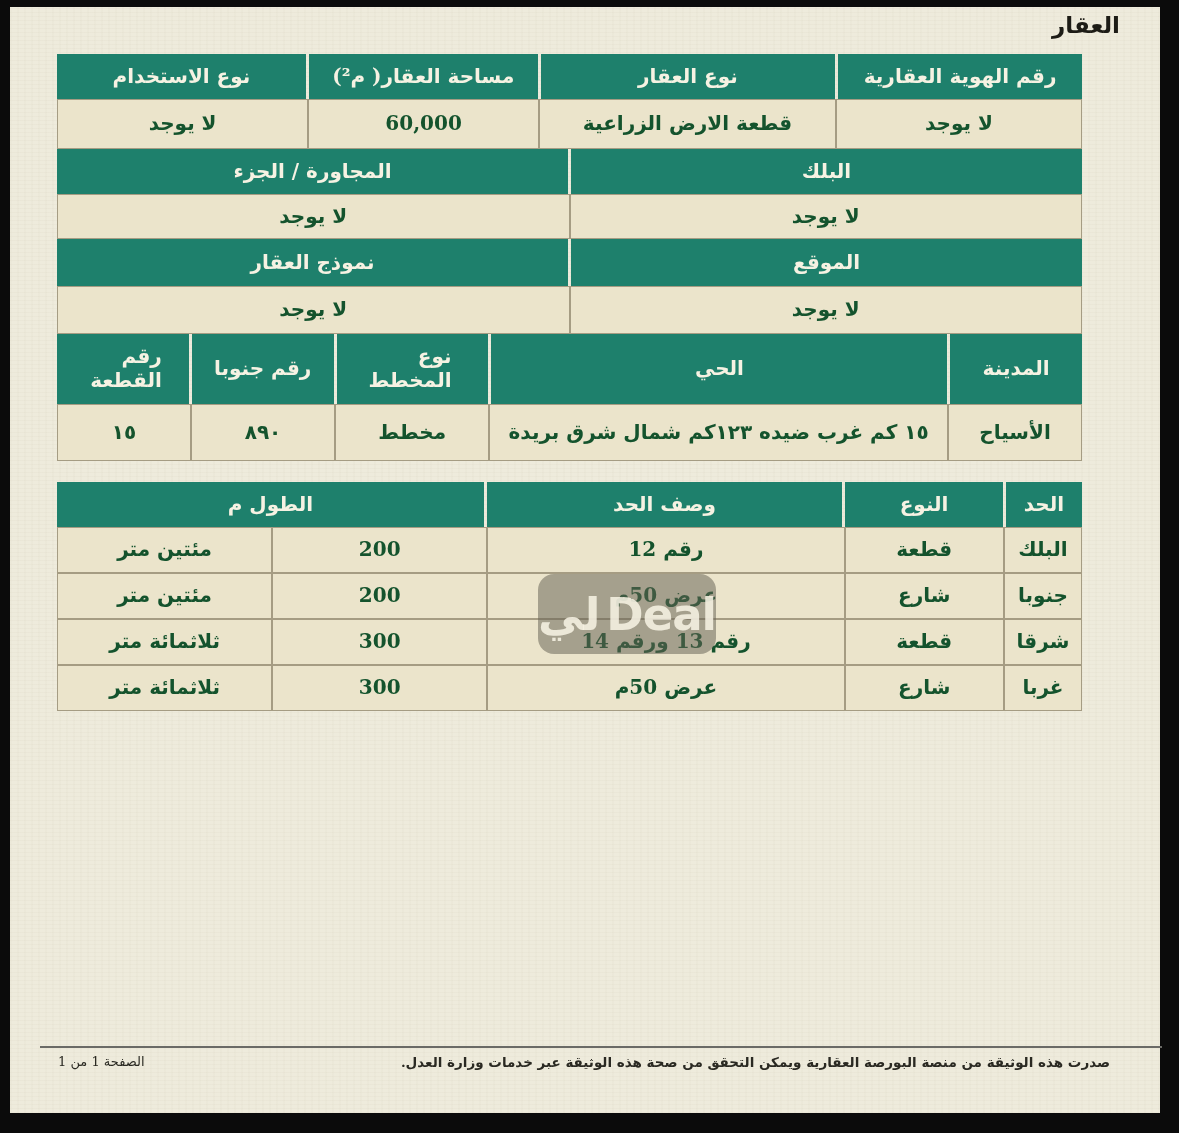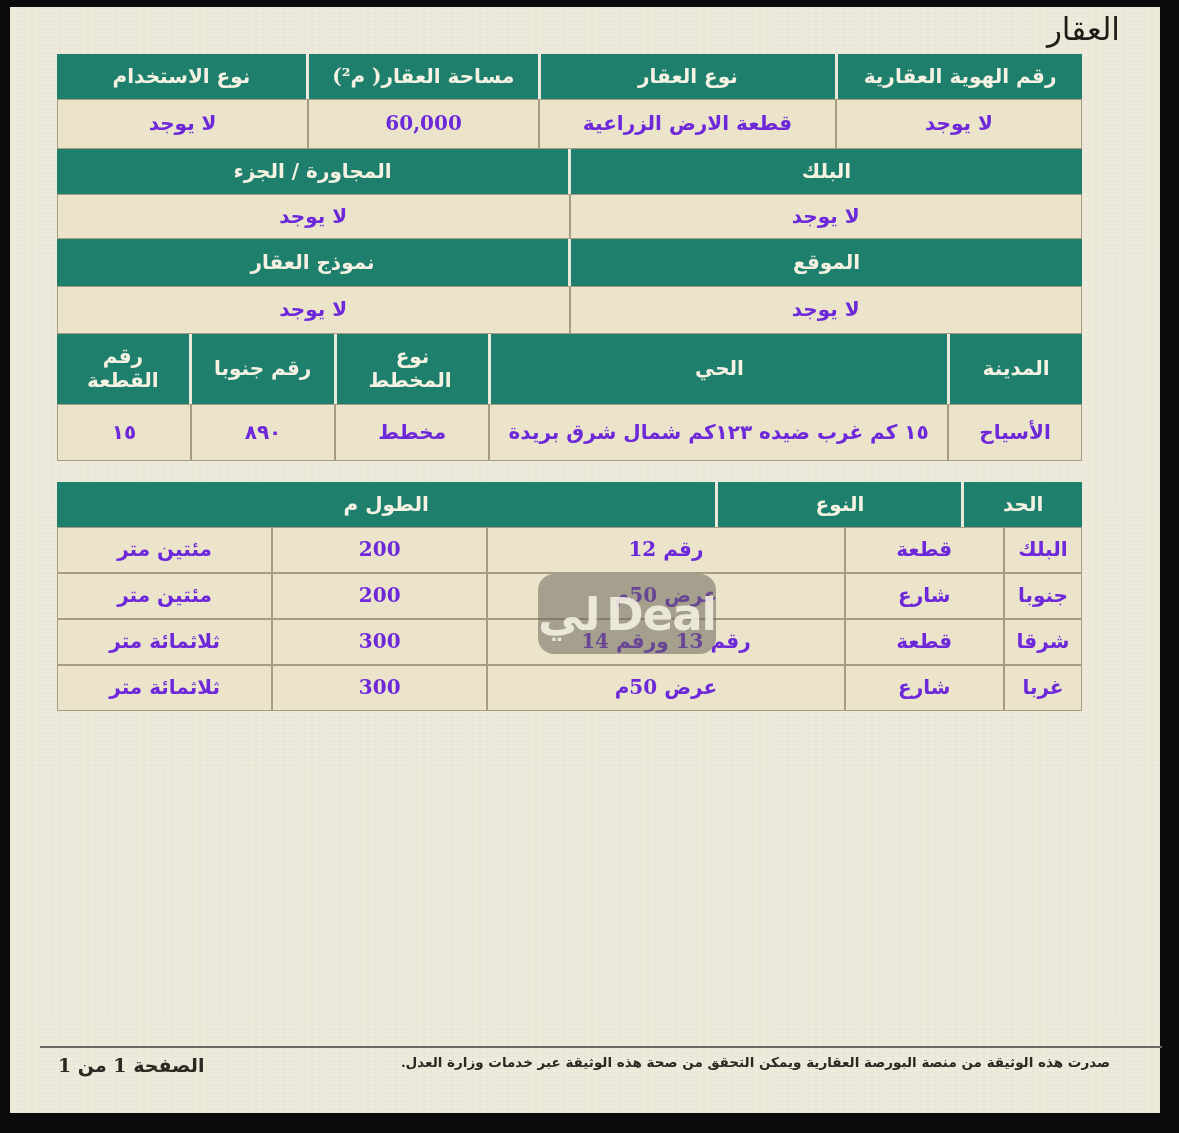--- a/index.html
+++ b/index.html
@@ -11,37 +11,37 @@
   }
   .page{
     position:absolute;left:10px;top:7px;width:1150px;height:1106px;
     background-color:#eeebdc;
     background-image:
       repeating-linear-gradient(0deg, rgba(165,155,125,0.05) 0 1px, rgba(0,0,0,0) 1px 4px),
       repeating-linear-gradient(90deg, rgba(165,155,125,0.035) 0 2px, rgba(0,0,0,0) 2px 7px);
   }
   .doc-title{
     position:absolute;top:4px;right:40px;
-    font-size:31px;font-weight:400;color:#1d1c16;
+    font-size:23px;font-weight:700;color:#1d1c16;
   }
   .tbl{position:absolute;right:78px;width:1025px;}
   #t1{top:47px;}
   #t2{top:475px;}
   .row{display:flex;}
   .row.hdr{gap:3px;background:transparent;}
   .row.val{gap:0;}
   .cell{
     display:flex;align-items:center;justify-content:center;
-    text-align:center;min-width:0;line-height:1.18;
+    text-align:right;min-width:0;line-height:1.18;
   }
   .hdr .cell{
     background:#1e806c;color:#f6f2e3;font-weight:700;font-size:20px;
   }
   .val .cell{
-    background:#ebe4cb;border:1px solid #a59c83;color:#6d28d9;
+    background:#ebe4cb;border:1px solid #a59c83;color:#14532d;
     font-weight:700;font-size:20px;
   }
   
   .h45{height:45px}.h50{height:50px}.h47{height:47px}.h48{height:48px}
   .h70{height:70px}.h57{height:57px}.h46{height:46px}
   
   .g24{flex:24 0 0}.g29{flex:29 0 0}.g225{flex:22.5 0 0}.g245{flex:24.5 0 0}
   .g50{flex:50 0 0}
   .g13{flex:13 0 0}.g45{flex:45 0 0}.g15{flex:15 0 0}.g14{flex:14 0 0}
   .g75{flex:7.5 0 0}.g155{flex:15.5 0 0}.g35{flex:35 0 0}.g21{flex:21 0 0}.g42{flex:42 0 0}
@@ -59,21 +59,21 @@
   .foot-line{
     position:absolute;top:1039px;left:30px;width:1122px;
     border-top:2px solid #6a6a66;
   }
   .foot-note{
     position:absolute;top:1047px;right:50px;
     font-size:13.5px;font-weight:700;color:#2a2922;
   }
   .foot-page{
     position:absolute;top:1047px;left:48px;
-    font-size:19px;font-weight:700;color:#2a2922;
+    font-size:13px;font-weight:400;color:#2a2922;
   }
 </style>
 </head>
 <body>
 
 <div class="page">
 
   <div class="doc-title">العقار</div>
 
   <div class="tbl" id="t1">
@@ -125,20 +125,21 @@
       <div class="cell g15">مخطط</div>
       <div class="cell g14">٨٩٠</div>
       <div class="cell g13">١٥</div>
     </div>
   </div>
 
   <div class="tbl" id="t2">
     <div class="row hdr h45">
       <div class="cell g75">الحد</div>
       <div class="cell g155">النوع</div>
+      <div class="cell g35">وصف الحد</div>
       <div class="cell g42">الطول م</div>
     </div>
 
     <div class="row val h46">
       <div class="cell g75">البلك</div>
       <div class="cell g155">قطعة</div>
       <div class="cell g35">رقم 12</div>
       <div class="cell g21">200</div>
       <div class="cell g21">مئتين متر</div>
     </div>

